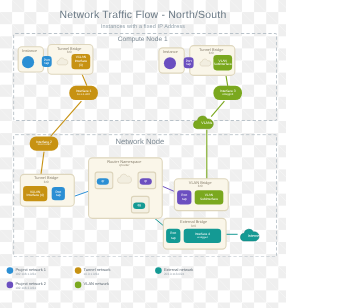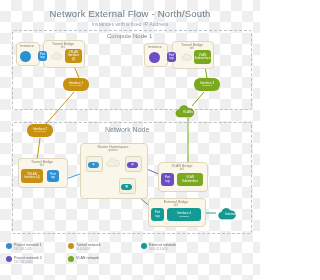--- a/index.html
+++ b/index.html
@@ -126,21 +126,21 @@
 
   <line x1="140" y1="166" x2="163" y2="176" stroke="#6b4fc0" stroke-width="0.9"></line>
 
   <line x1="134" y1="193" x2="152" y2="208" stroke="#149a94" stroke-width="0.9"></line>
 
   <line x1="202" y1="213" x2="216" y2="213" stroke="#149a94" stroke-width="0.9"></line>
 </svg>
 
 <div id="stage">
 
-  <div class="ttl">Network External Flow - North/South</div>
+  <div class="ttl">Network Traffic Flow - North/South</div>
   <div class="sub">Instances with a fixed IP Address</div>
 
   <div class="node-box" style="left:12px;top:30px;width:238px;height:78px;"></div>
   <div class="node-title" style="left:107px;top:33px;">Compute Node 1</div>
 
   <div class="panel" style="left:16px;top:42px;width:22px;height:22px;"></div>
   <div class="panel-lbl" style="left:16px;top:44px;width:22px;">Instance</div>
   <div class="ball blue" style="left:20px;top:51px;width:11px;height:11px;"></div>
 
   <div class="panel" style="left:43px;top:40px;width:40px;height:26px;"></div>

